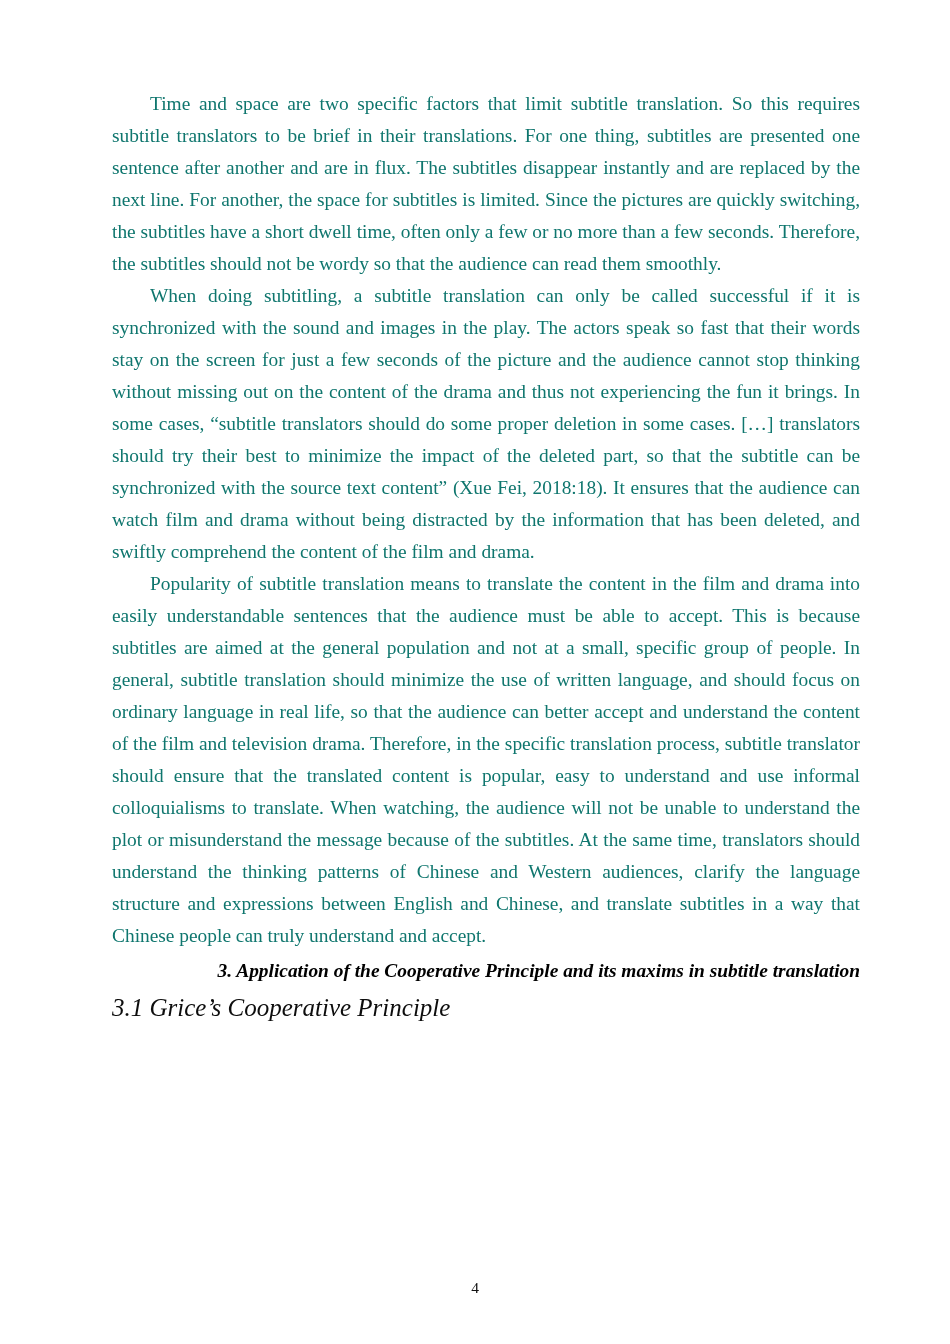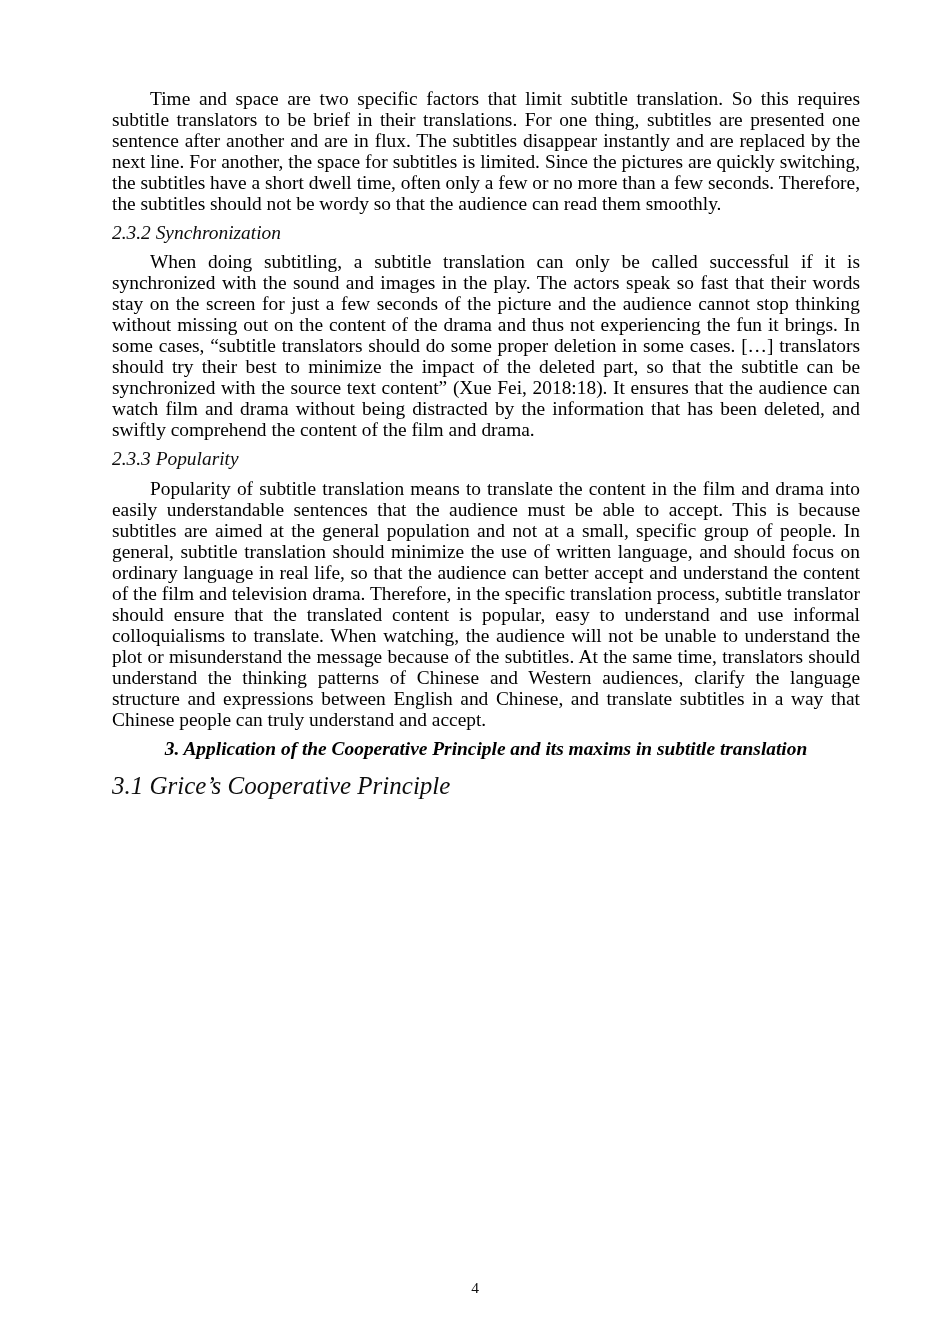--- a/index.html
+++ b/index.html
@@ -30,25 +30,25 @@
     left: 112px;
     top: 88px;
     width: 748px;
   }
 
   
   p.body-par {
     margin: 0;
     padding: 0;
     font-size: 19.4px;
-    line-height: 21px;
+    line-height: 32px;
     text-align: justify;
     text-justify: inter-word;
     text-indent: 38px;
-    color: #000000;
+    color: #0f766e;
     hyphens: none;
     -webkit-hyphens: none;
   }
 
   
 
   
   h4.sub-heading {
     margin: 0;
     padding: 0;
@@ -62,21 +62,21 @@
   }
 
   
   h3.section-heading {
     margin: 0;
     padding: 0;
     font-size: 19.4px;
     line-height: 37.4px;
     font-style: italic;
     font-weight: bold;
-    text-align: center;
+    text-align: right;
     text-indent: 0;
     color: #000000;
   }
 
   
   h4.sub-heading-major {
     margin: 0;
     padding: 0;
     font-size: 25px;
     line-height: 37.4px;
@@ -101,25 +101,23 @@
 </style>
 </head>
 <body>
 
 <div class="page">
 
   <div class="content">
 
     <p class="body-par">Time and space are two specific factors that limit subtitle translation. So this requires subtitle translators to be brief in their translations. For one thing, subtitles are presented one sentence after another and are in flux. The subtitles disappear instantly and are replaced by the next line. For another, the space for subtitles is limited. Since the pictures are quickly switching, the subtitles have a short dwell time, often only a few or no more than a few seconds. Therefore, the subtitles should not be wordy so that the audience can read them smoothly.</p>
 
-    <h4 class="sub-heading">2.3.2 Synchronization</h4>
 
     <p class="body-par">When doing subtitling, a subtitle translation can only be called successful if it is synchronized with the sound and images in the play. The actors speak so fast that their words stay on the screen for just a few seconds of the picture and the audience cannot stop thinking without missing out on the content of the drama and thus not experiencing the fun it brings. In some cases, “subtitle translators should do some proper deletion in some cases. […] translators should try their best to minimize the impact of the deleted part, so that the subtitle can be synchronized with the source text content” (Xue Fei, 2018:18). It ensures that the audience can watch film and drama without being distracted by the information that has been deleted, and swiftly comprehend the content of the film and drama.</p>
 
-    <h4 class="sub-heading">2.3.3 Popularity</h4>
 
     <p class="body-par">Popularity of subtitle translation means to translate the content in the film and drama into easily understandable sentences that the audience must be able to accept. This is because subtitles are aimed at the general population and not at a small, specific group of people. In general, subtitle translation should minimize the use of written language, and should focus on ordinary language in real life, so that the audience can better accept and understand the content of the film and television drama. Therefore, in the specific translation process, subtitle translator should ensure that the translated content is popular, easy to understand and use informal colloquialisms to translate. When watching, the audience will not be unable to understand the plot or misunderstand the message because of the subtitles. At the same time, translators should understand the thinking patterns of Chinese and Western audiences, clarify the language structure and expressions between English and Chinese, and translate subtitles in a way that Chinese people can truly understand and accept.</p>
 
     <h3 class="section-heading">3. Application of the Cooperative Principle and its maxims in subtitle translation</h3>
 
     <h4 class="sub-heading-major">3.1 Grice’s Cooperative Principle</h4>
 
   </div>
 
   <div class="page-number">4</div>

